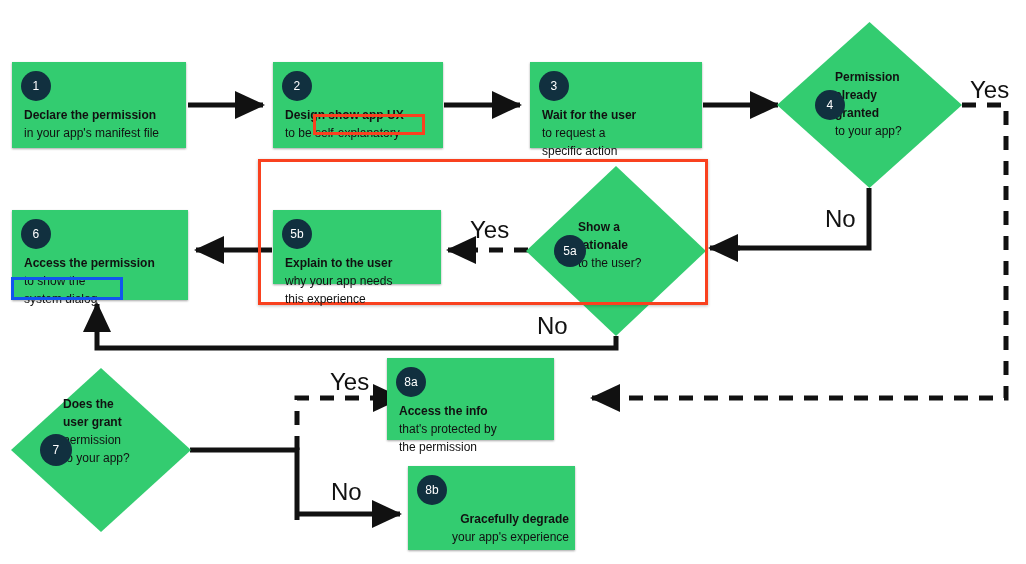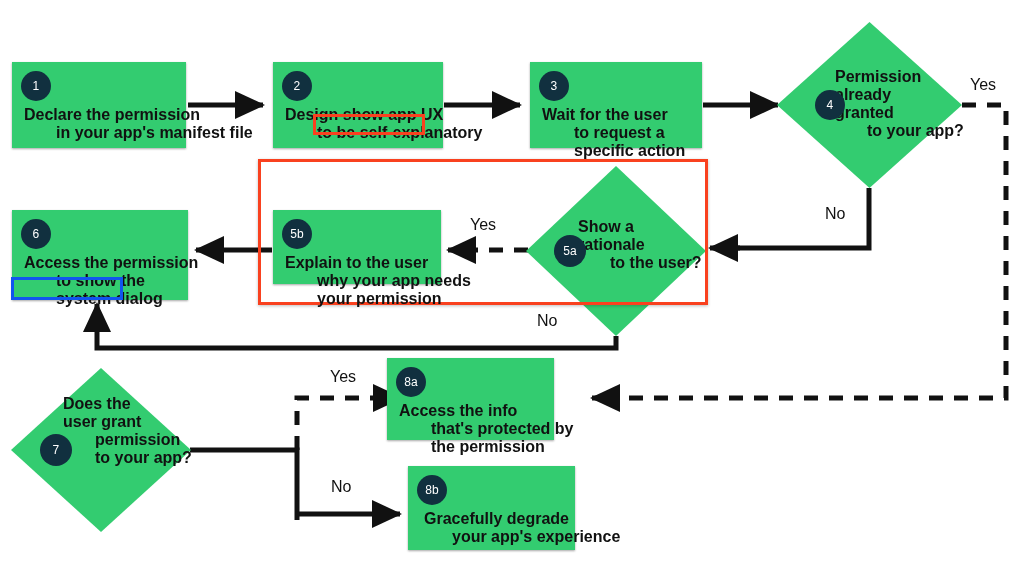--- a/index.html
+++ b/index.html
@@ -58,40 +58,39 @@
   .box .badge {
     width: 30px;
     height: 30px;
     left: 9px;
     top: 9px;
   }
   .label-block {
     position: absolute;
     color: #111111;
     line-height: 18px;
-    font-size: 16px;
+    font-size: 12px;
     z-index: 4;
   }
   .box .label-block {
     left: 12px;
     top: 44px;
     right: 6px;
   }
   .t-bold {
     font-weight: bold;
     white-space: nowrap;
   }
   .t-norm {
-    font-weight: bold;
+    font-weight: normal;
     white-space: nowrap;
-    margin-left: 32px;
   }
   .edge-label {
     position: absolute;
-    font-size: 16px;
+    font-size: 24px;
     color: #111111;
     font-weight: normal;
     white-space: nowrap;
     z-index: 6;
   }
   .hl-red {
     position: absolute;
     border: 3px solid #f9411f;
     box-sizing: border-box;
     z-index: 7;
@@ -197,21 +196,21 @@
     </div>
   </div>
 
   <div class="hl-red-outline" style="left:258px; top:159px; width:450px; height:146px;"></div>
 
   <div class="node box" style="left:273px; top:210px; width:168px; height:74px;">
     <div class="badge">5b</div>
     <div class="label-block">
       <div class="t-bold">Explain to the user</div>
       <div class="t-norm">why your app needs</div>
-      <div class="t-norm">your permission</div>
+      <div class="t-norm">this experience</div>
     </div>
   </div>
 
   <div class="diamond-wrap" style="left:526px; top:166px; width:180px; height:170px;">
     <div class="diamond-shape"></div>
     <div class="badge" style="width:32px;height:32px;left:28px;top:69px;">5a</div>
     <div class="label-block" style="left:52px; top:52px;">
       <div class="t-bold">Show a</div>
       <div class="t-bold">rationale</div>
       <div class="t-norm">to the user?</div>

